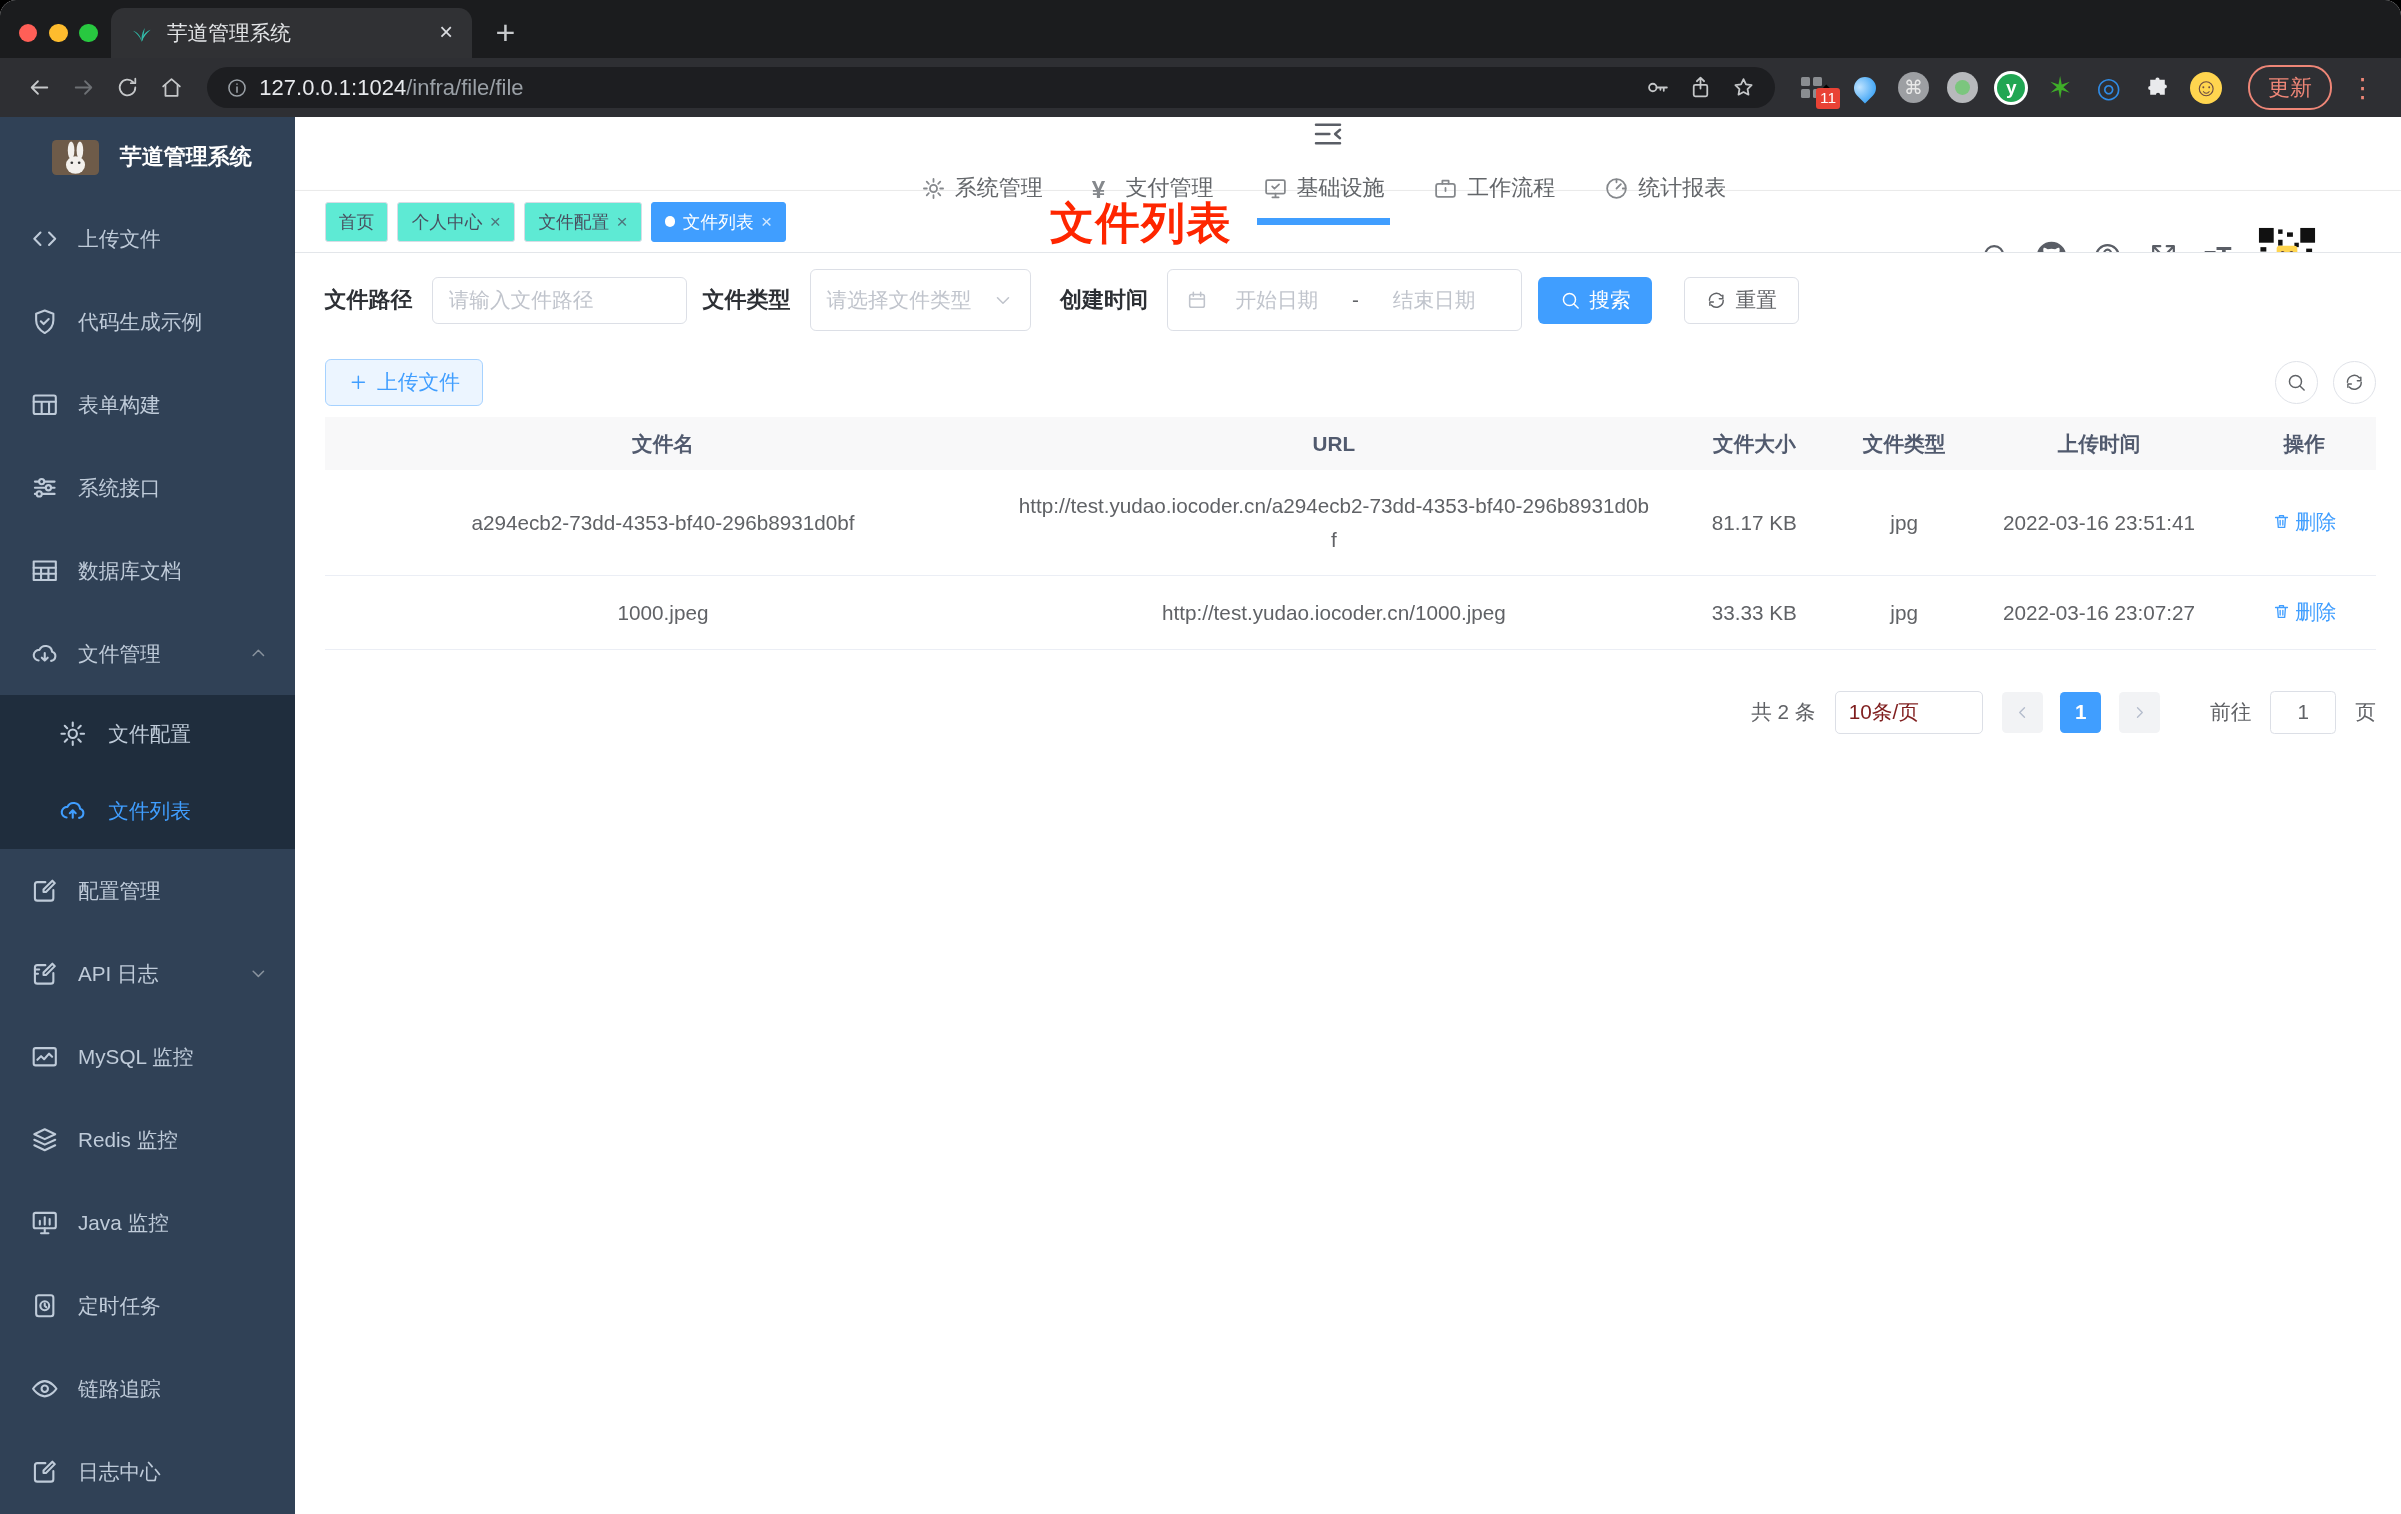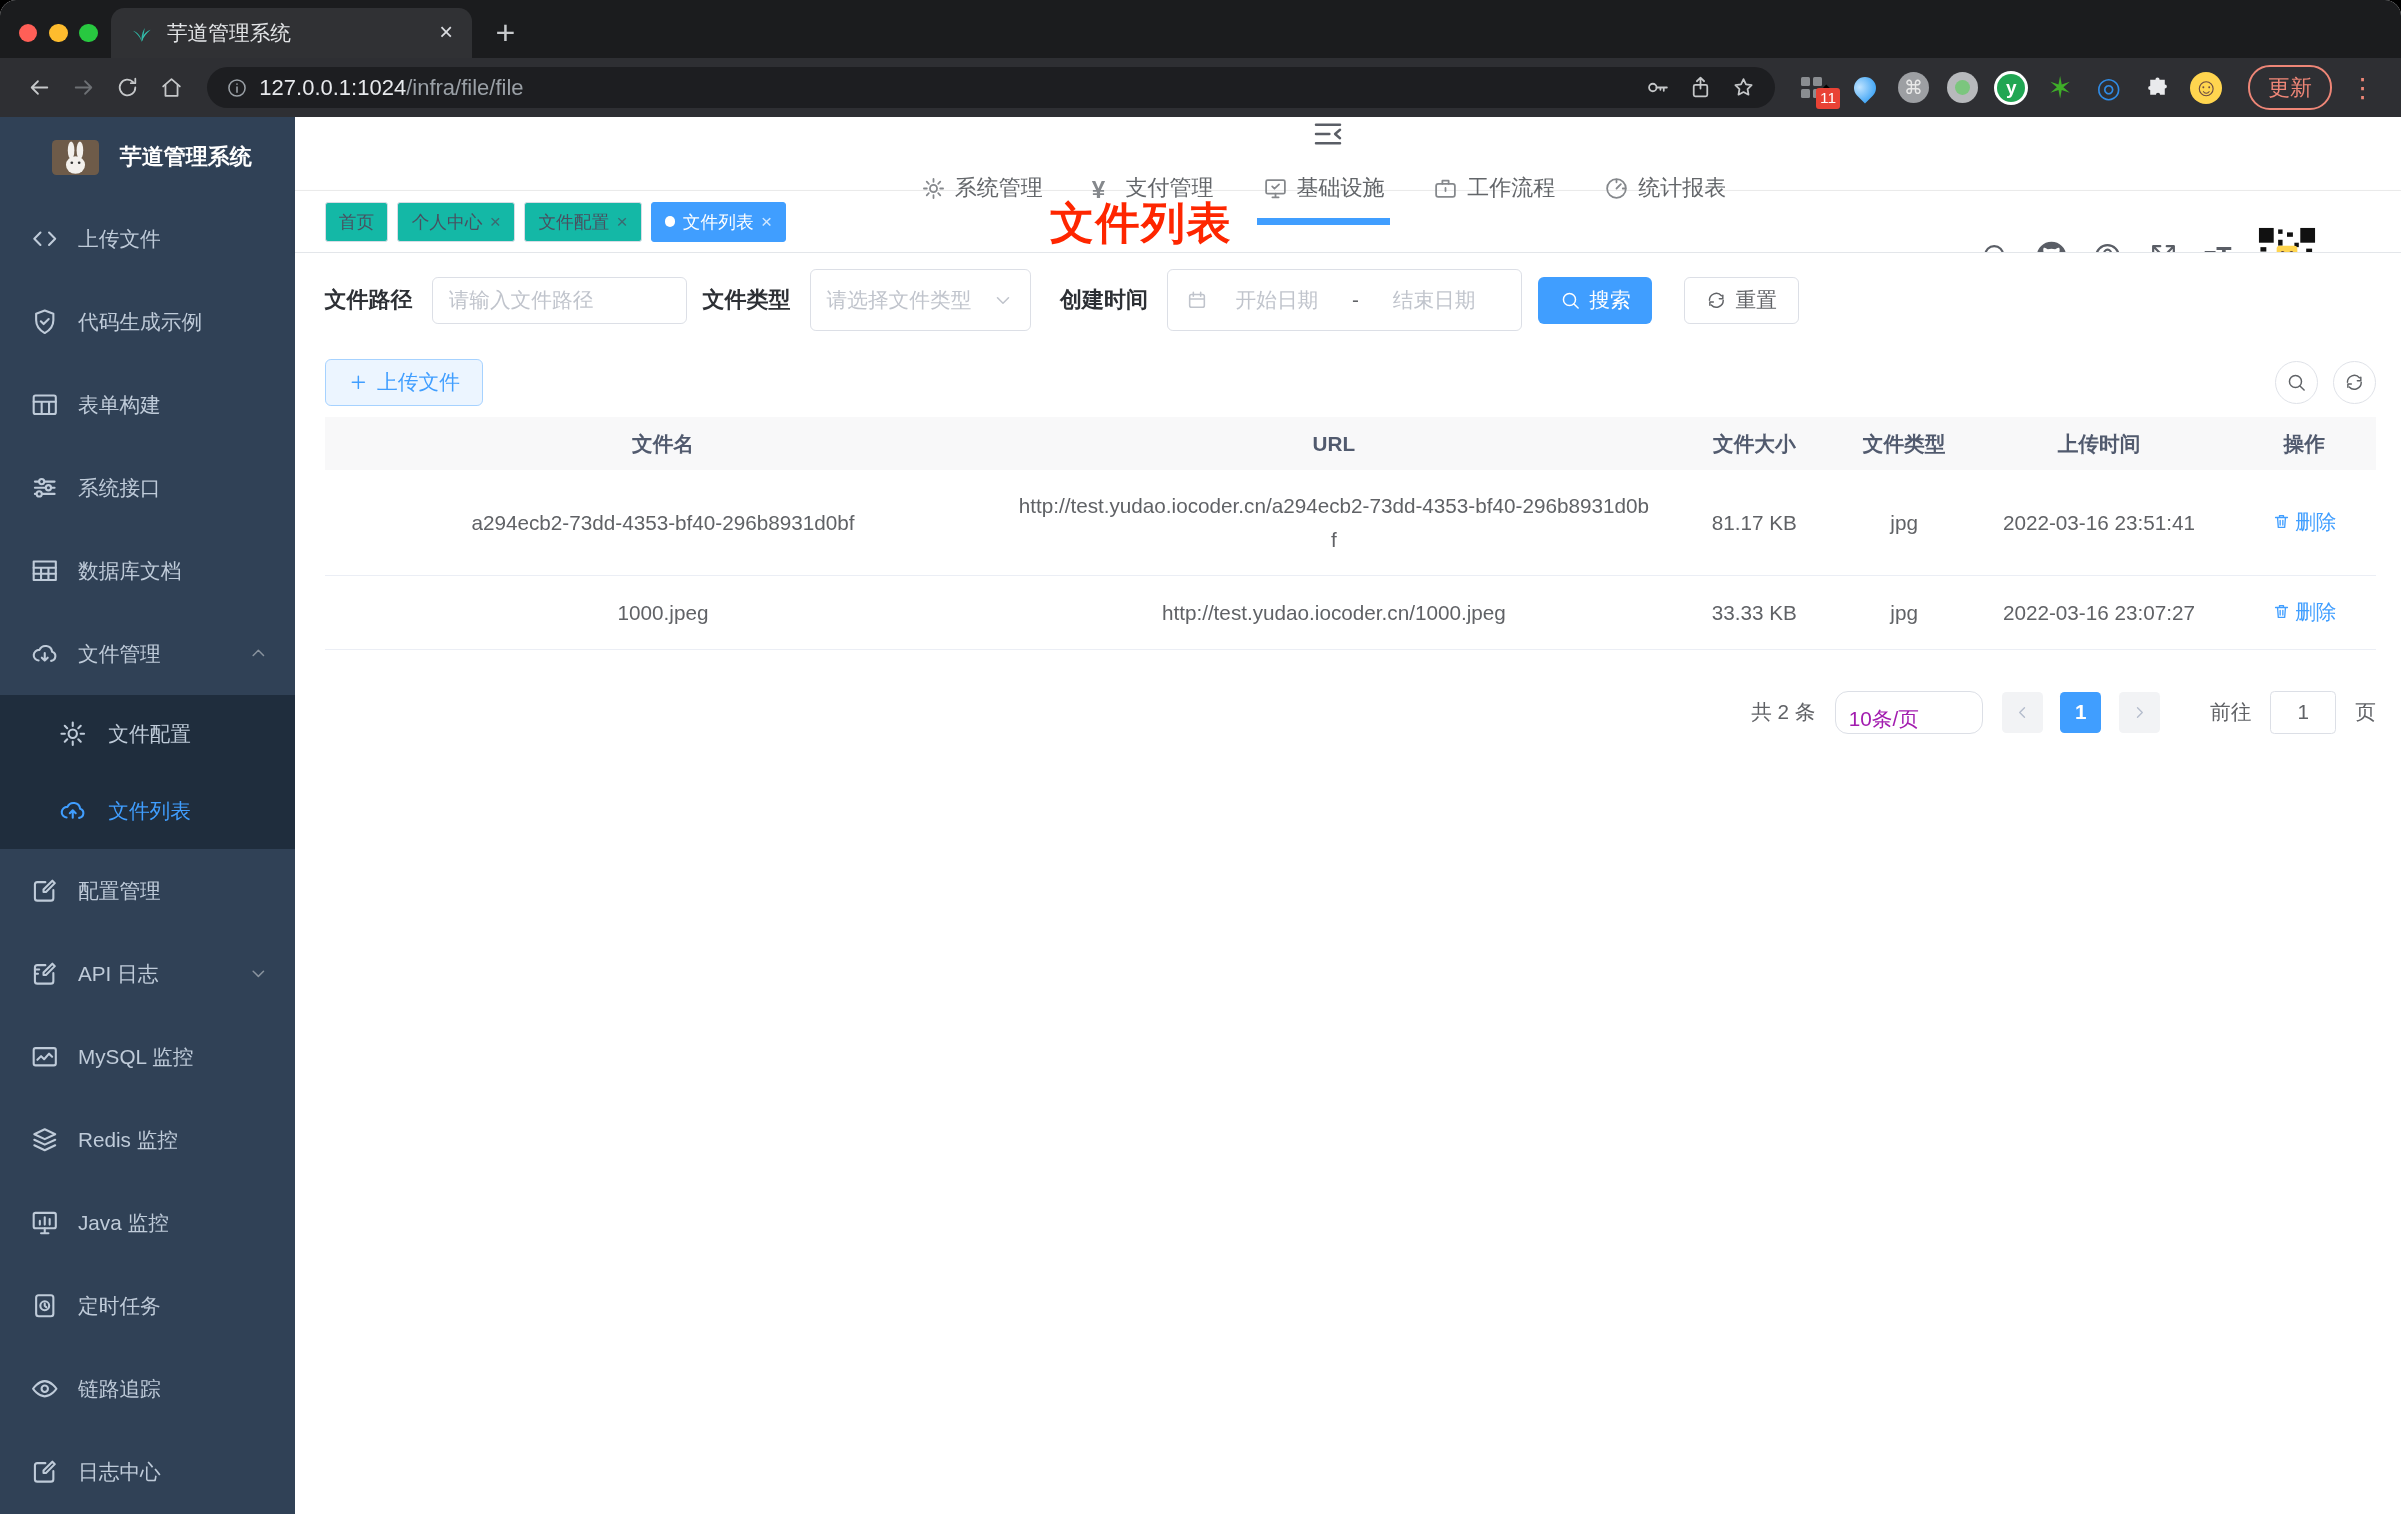--- a/index.html
+++ b/index.html
@@ -71,21 +71,21 @@
   .hdr-right { margin-left:auto; display:flex; align-items:center; gap:25px; color:#5a5e66; }
   .hdr-right .i { width:31px; height:31px; }
   .hdr-right .i svg { width:31px; height:31px; }
   .tchar { font-weight:bold; font-size:25px; }
   .avatar { width:62px; height:62px; border-radius:7.4px; overflow:hidden; }
   .caret { width:19px; height:19px; color:#8f9296; }
   .caret svg { width:19px; height:19px; }
 
   .tags-bar { height:62px; border-bottom:1.5px solid #e3e6ea; box-shadow:0 1.5px 5.9px rgba(0,0,0,.05);
     display:flex; align-items:center; padding-left:29.5px; gap:8.9px; position:relative; flex-shrink:0; }
-  .tag { height:40px; border:1.5px solid #d8dce5; background:#14b8a6; color:#495060; font-size:17.7px;
+  .tag { height:40px; border:1.5px solid #d8dce5; background:#5eead4; color:#495060; font-size:17.7px;
     display:flex; align-items:center; padding:0 13.3px; gap:7.4px; border-radius:3px; }
   .tag .dot { width:10.3px; height:10.3px; border-radius:50%; background:#fff; display:none; }
   .tag.active { background:#409eff; border-color:#409eff; color:#fff; }
   .tag.active .dot { display:block; }
   .tag .close { font-size:19px; line-height:1; opacity:.75; }
   .annotation { position:absolute; left:755px; top:3px; font-size:44px; font-weight:600; color:#fe2600;
     letter-spacing:1.5px; white-space:nowrap; }
 
   
   .content { flex:1; padding:23.6px 25px 0 29.5px; background:#fff; position:relative; min-width:0; }
@@ -117,21 +117,21 @@
   .trow { display:flex; align-items:center; border-bottom:1.5px solid #ebeef5; font-size:20.7px; color:#606266; }
   .trow.thead { background:#f8f8f9; color:#515a6e; font-weight:bold; height:53px; border-bottom:none; }
   .tcell { text-align:center; padding:19px 14.8px; word-break:break-all; line-height:1.6; }
   .thead .tcell { padding:0 14.8px; }
   .c0{width:33%;} .c1{width:32.4%;} .c2{width:8.6%;} .c3{width:6%;} .c4{width:13%;} .c5{width:7%;}
   .del-link { color:#409eff; display:inline-flex; align-items:center; gap:4.4px; }
   .del-link .i { width:19px; height:19px; } .del-link .i svg{ width:19px; height:19px; }
 
   .pagination { margin-top:41px; display:flex; align-items:center; justify-content:flex-end; gap:19px;
     font-size:20.7px; color:#606266; }
-  .psel { width:148px; height:43px; padding:0 13.3px; justify-content:space-between; color:#a21caf; border-radius:13px;align-items:flex-end; }
+  .psel { width:148px; height:43px; padding:0 13.3px; justify-content:space-between; color:#7f1d1d; border-radius:5px; }
   .pg { width:41px; height:41px; border-radius:4.4px; background:#f2f3f5; color:#b4bccc; display:flex;
     align-items:center; justify-content:center; }
   .pg .i{width:19px;height:19px;} .pg .i svg{ width:19px; height:19px; }
   .pg.cur { background:#409eff; color:#fff; font-weight:bold; }
   .pgroup { display:flex; gap:17.7px; align-items:center; }
   .goto-input { width:66px; height:43px; border:1.5px solid #dcdfe6; border-radius:4.4px; text-align:center;
     font-size:20.7px; color:#606266; outline:none; font-family:inherit; }
   .i { display:inline-flex; }
 </style>
 </head>

